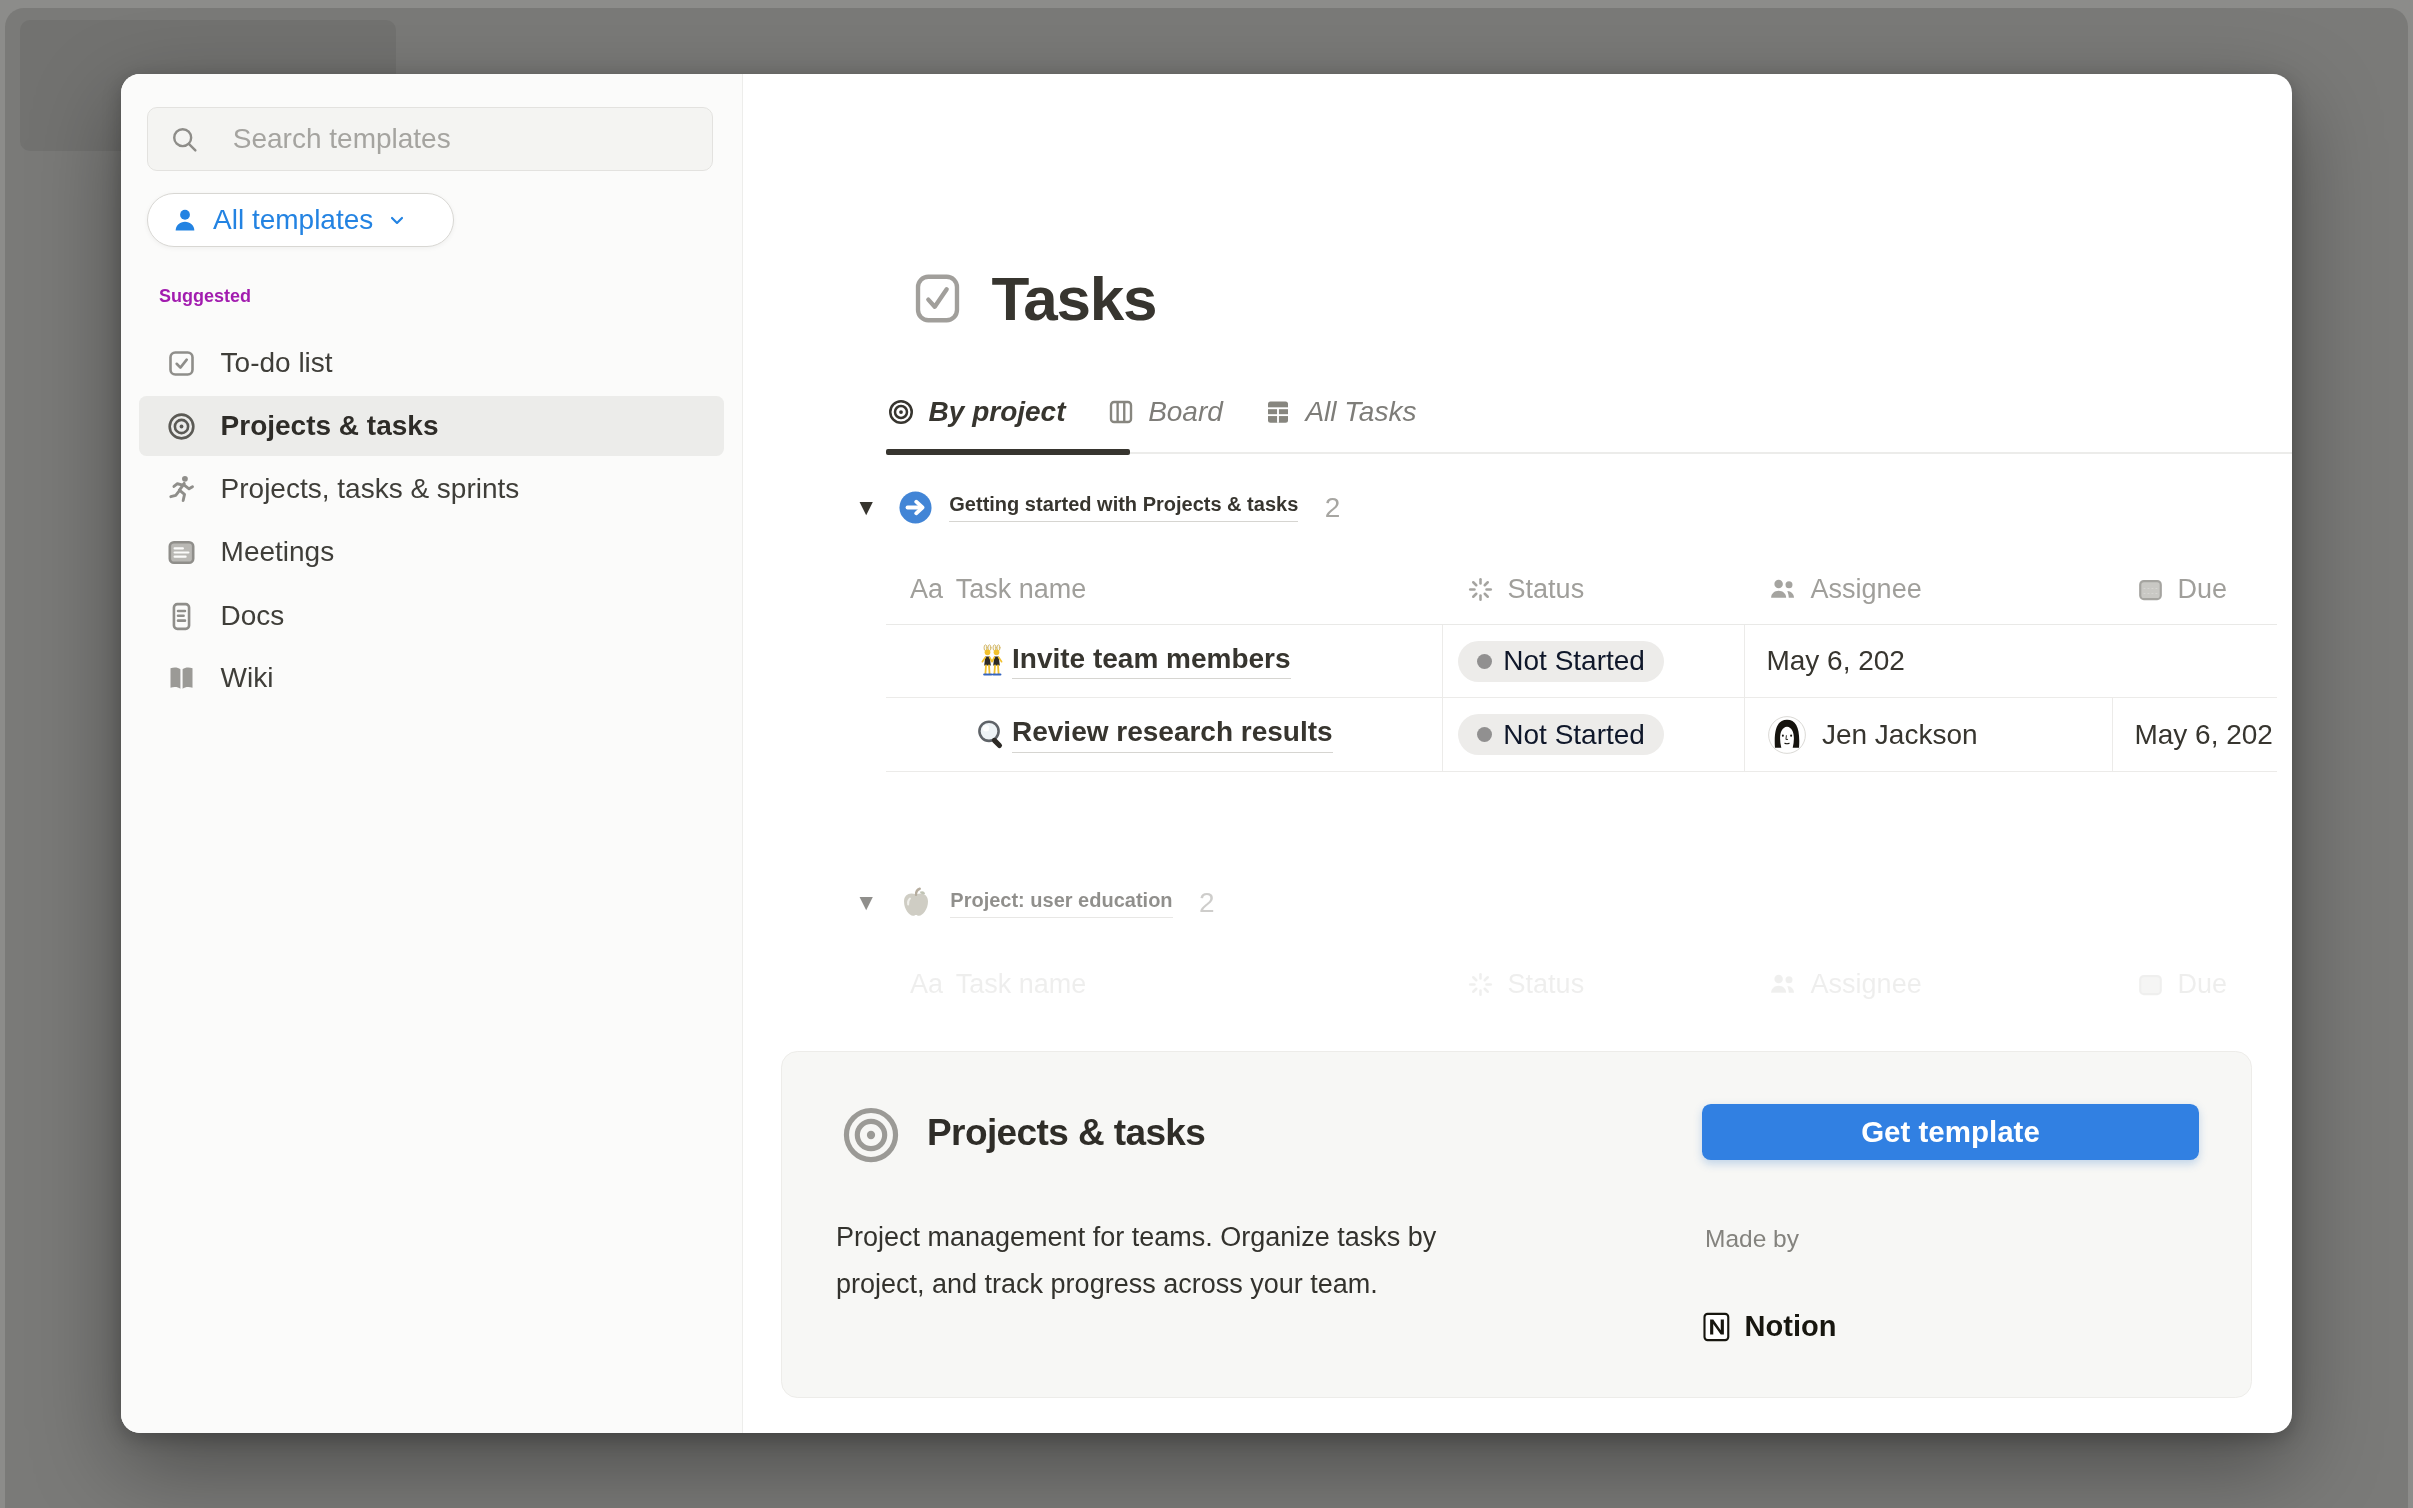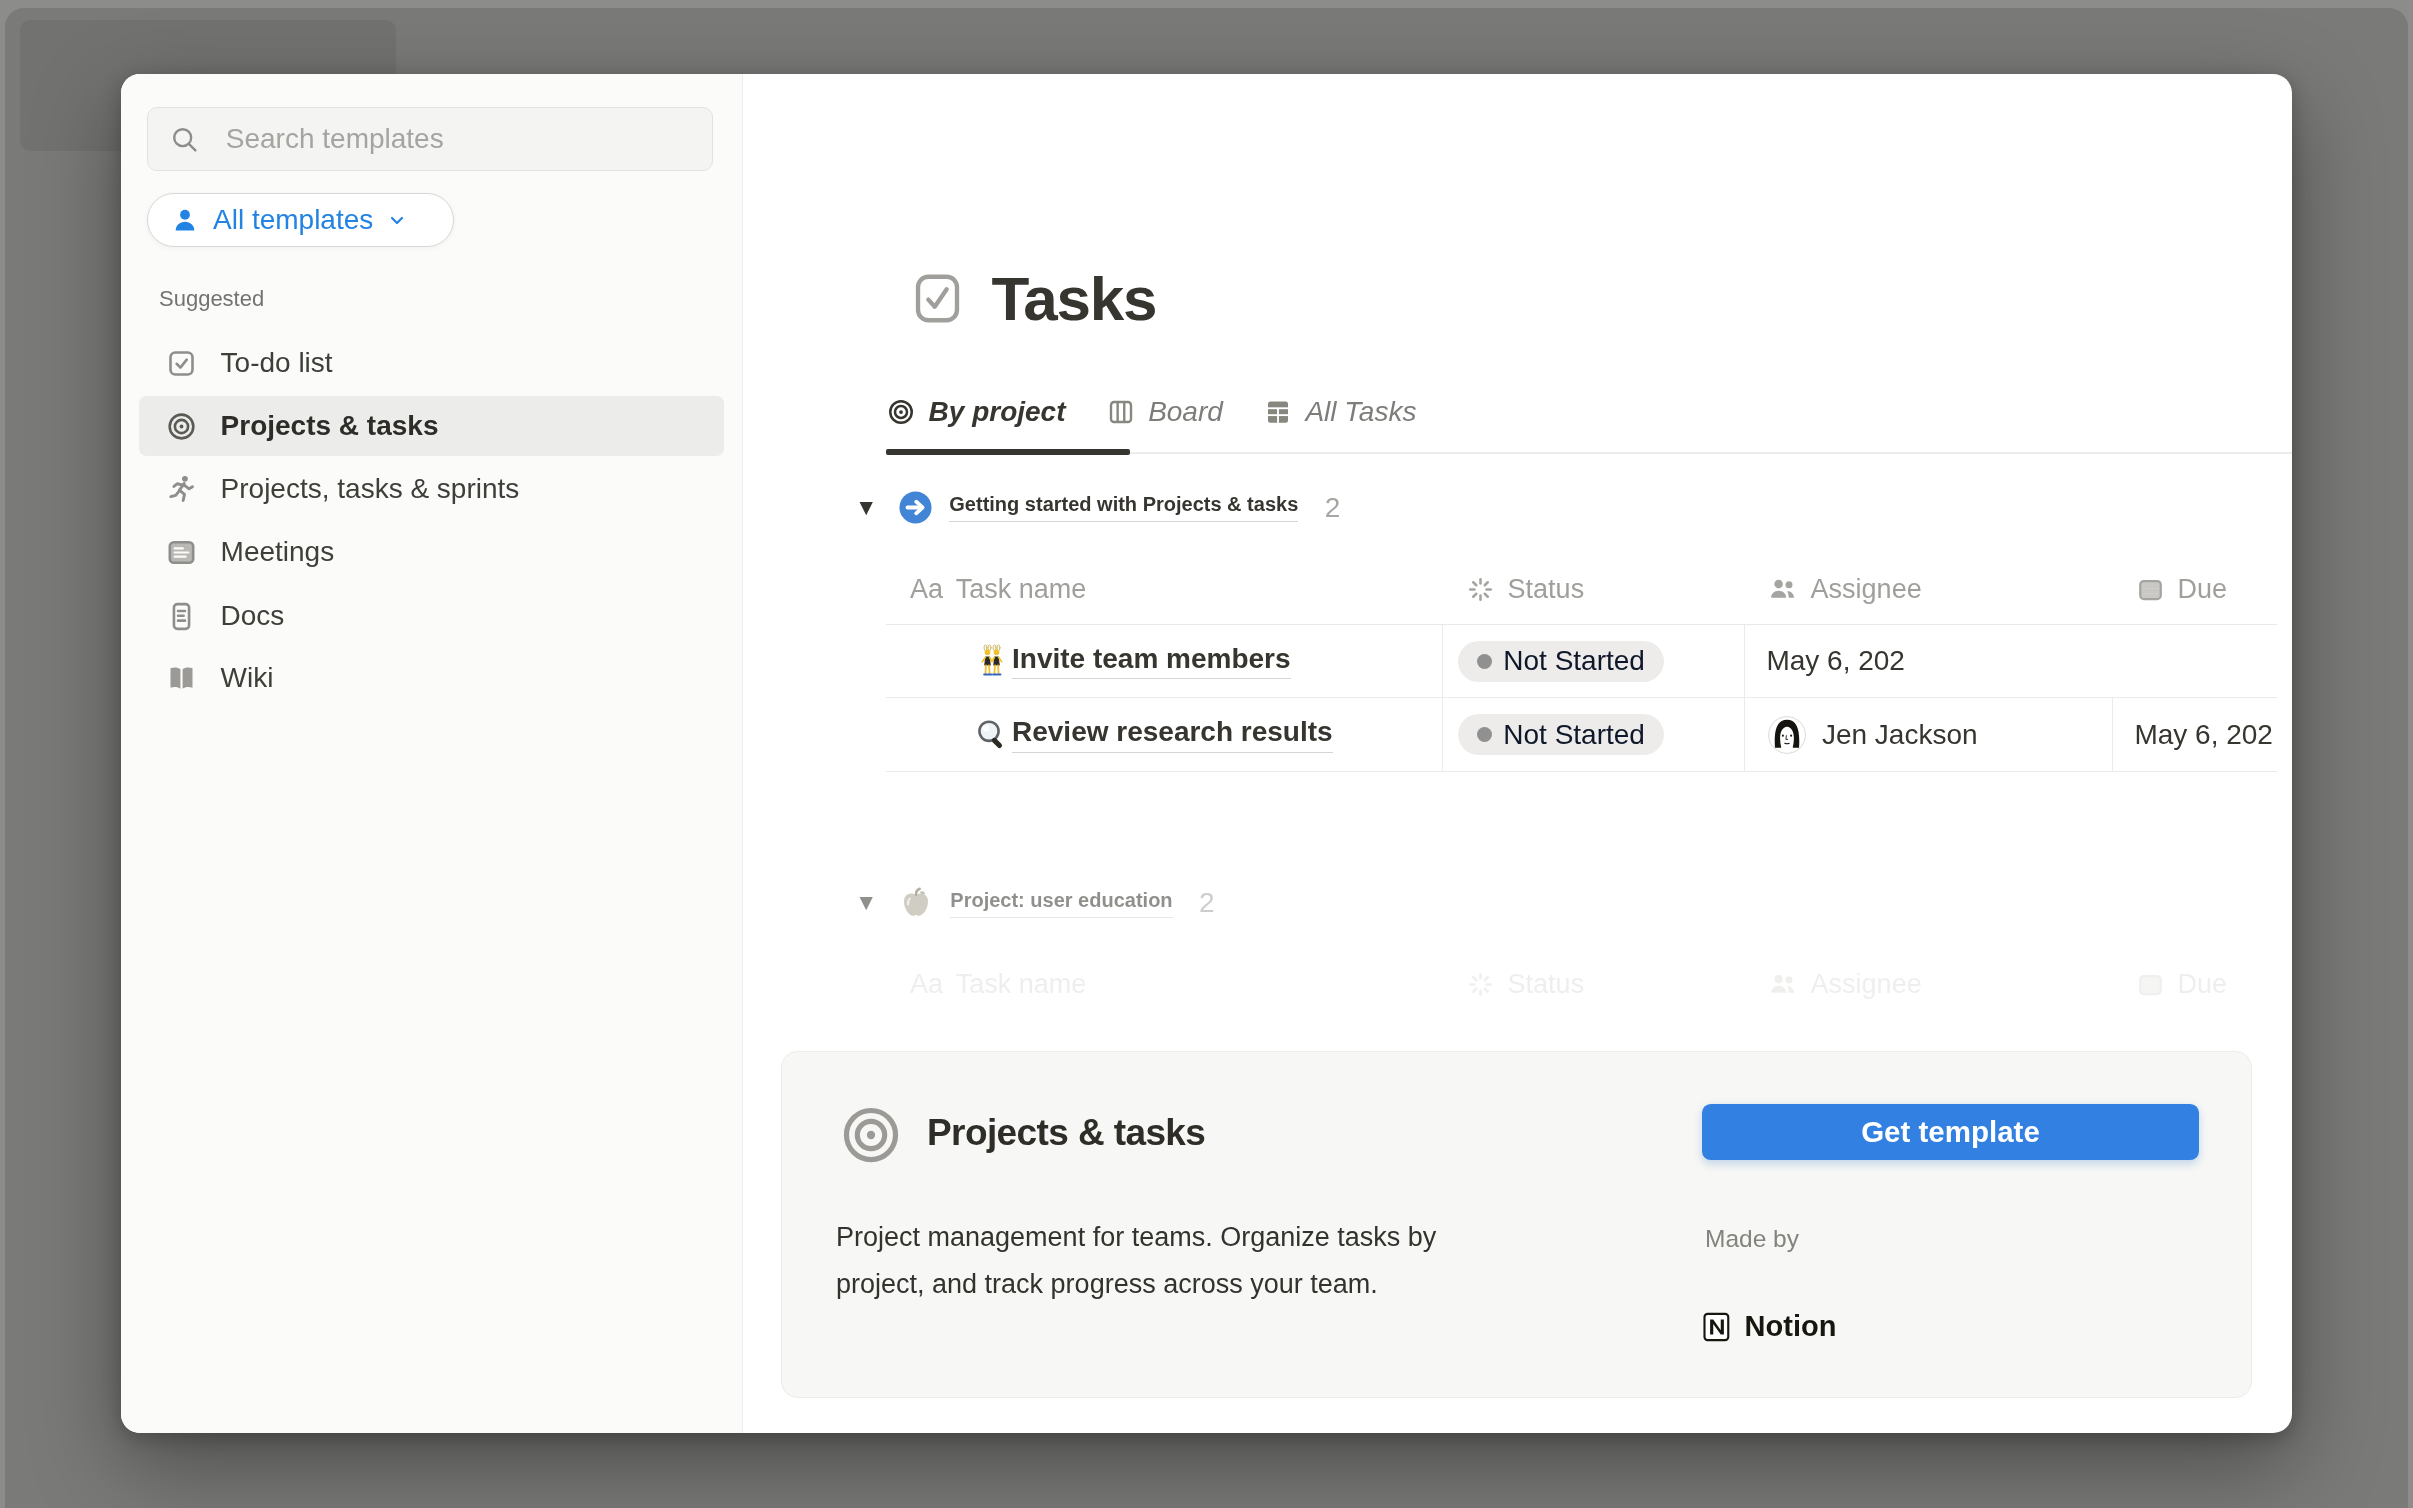--- a/index.html
+++ b/index.html
@@ -19,29 +19,29 @@
   
   .modal { position:absolute; left:121px; top:74px; width:2171px; height:1359px;
     background:#ffffff; border-radius:19px; overflow:hidden;
     box-shadow:0 31px 88px rgba(0,0,0,.38), 0 5px 19px rgba(0,0,0,.22); }
 
   
   .sidebar { position:absolute; left:0; top:0; width:622px; height:100%;
     background:#fbfbfa; border-right:1.3px solid #ededeb; }
   .search-box { position:absolute; left:26.4px; top:33px; width:566px; height:64px;
     background:#f4f4f2; border:1.3px solid #e3e2df; border-radius:10px;
-    display:flex; align-items:center; padding-left:21.4px; gap:27px; }
+    display:flex; align-items:center; padding-left:21.4px; gap:34px; }
   .search-box .ph { font-size:28px; color:#a5a4a0; }
   .filter-pill { position:absolute; left:26.4px; top:119px; width:307px; height:54px;
     background:#ffffff; border:1.3px solid #d8d7d3; border-radius:28px;
     display:flex; align-items:center; padding:0 19px 0 22.6px; gap:14px;
     box-shadow:0 1.3px 5px rgba(0,0,0,.05); }
   .filter-pill .lbl { font-size:28px; color:#2383e2; font-weight:500; white-space:nowrap; }
-  .section-label { position:absolute; left:38px; top:212px; font-size:22px;
-    color:#737373; font-weight:400; }
+  .section-label { position:absolute; left:38px; top:212px; font-size:18px;
+    color:#a21caf; font-weight:700; }
   .nav-item { position:absolute; left:17.6px; right:17.6px; height:60px;
     display:flex; align-items:center; padding-left:26.4px; gap:22.6px;
     border-radius:7.5px; cursor:default; }
   .nav-item .lbl { font-size:28px; color:#3f3e39; white-space:nowrap; }
   .nav-item.selected { background:#ececea; }
   .nav-item.selected .lbl { font-weight:700; color:#2e2c28; }
   .ic { flex:0 0 auto; display:block; }
 
   
   .main { position:absolute; left:622px; top:0; right:0; bottom:0; overflow:hidden; }

